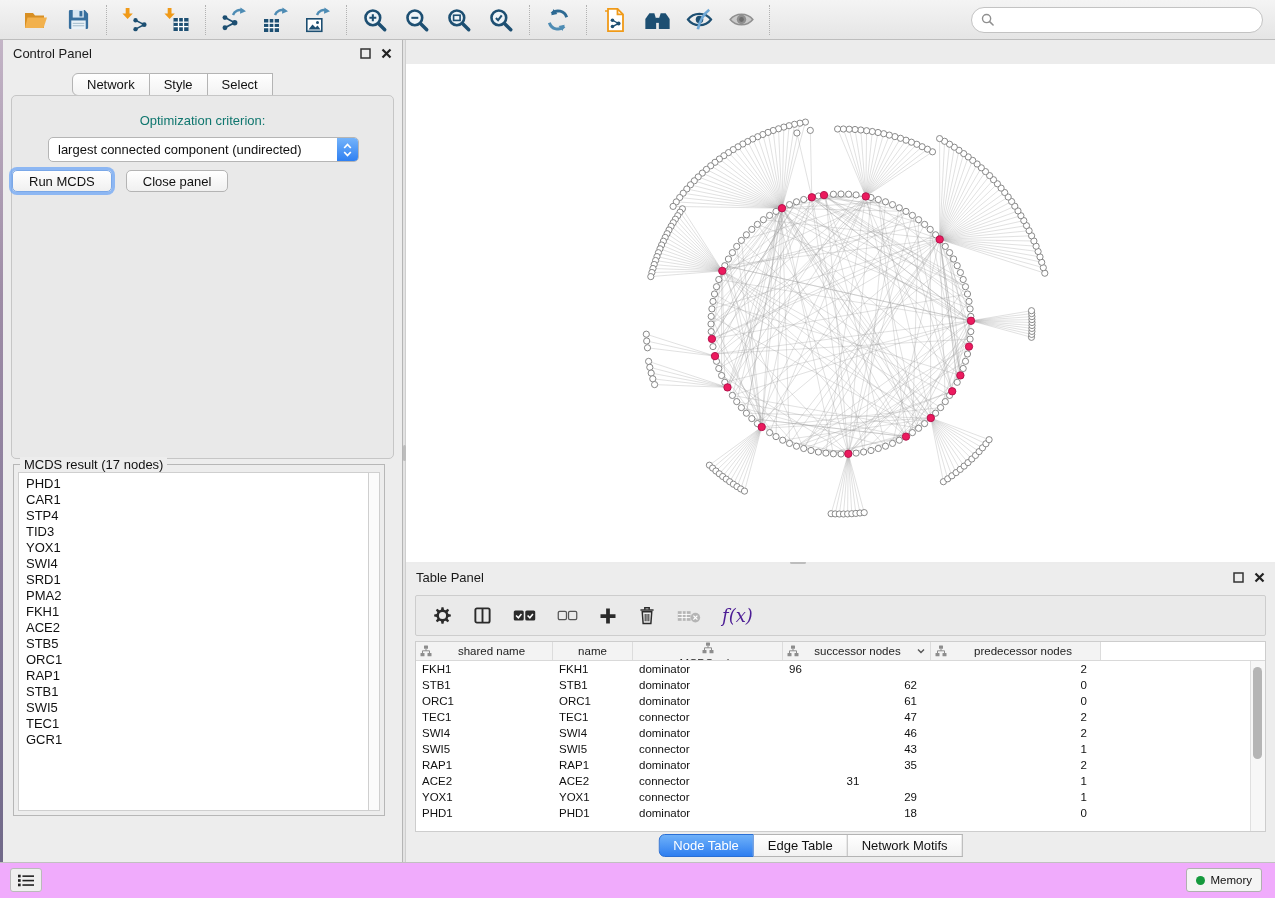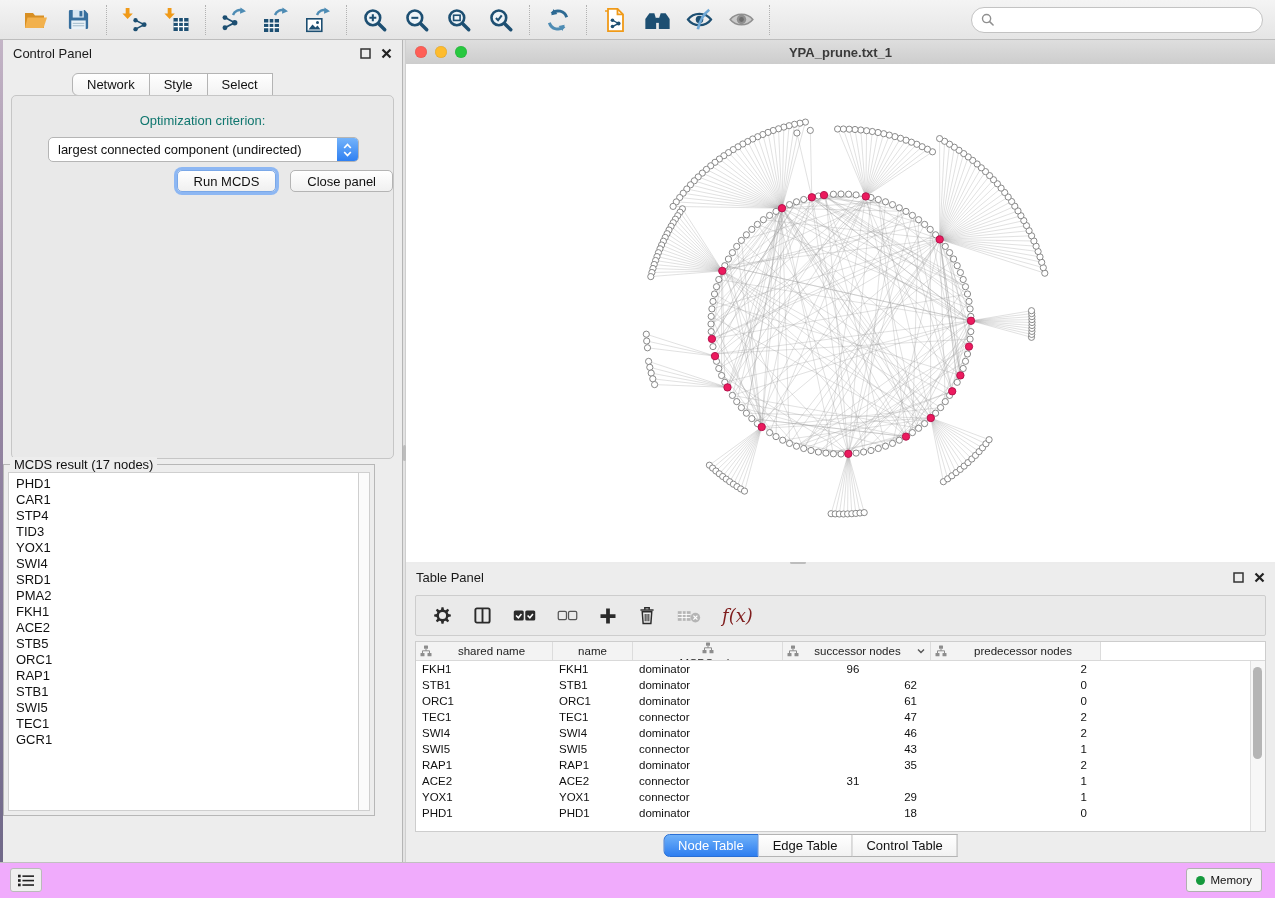--- a/index.html
+++ b/index.html
@@ -31,25 +31,25 @@
   .seg-btn:first-child{border-left:1px solid #b4b4b4;border-radius:6px 0 0 6px;}
   .seg-btn:last-child{border-radius:0 6px 6px 0;margin-top:33px;}
   .seg-btn.active{background:linear-gradient(#6fb1f9,#2e7ef0);color:#fff;border-color:#2a6fd4;}
 
   .cp-tabs{left:69px;top:33px;}
   .cp-content{position:absolute;left:8px;top:55px;width:383px;height:364px;background:#e9e9e9;border:1px solid #c6c6c6;border-radius:5px;box-sizing:border-box;}
   .opt-label{position:absolute;left:0;right:0;top:17px;text-align:center;font-size:13px;color:#0f766e;}
   .dropdown{position:absolute;left:36px;top:41px;width:311px;height:25px;background:#fff;border:1px solid #b5b5b5;border-radius:5px;box-sizing:border-box;display:flex;align-items:center;}
   .dropdown .dd-text{flex:1;font-size:13px;color:#111;padding-left:9px;white-space:nowrap;overflow:hidden;}
   .dd-cap{width:21px;align-self:stretch;background:linear-gradient(#74b3fa,#2f80f2);border-radius:0 4px 4px 0;display:flex;align-items:center;justify-content:center;}
-  .btn-row{position:absolute;left:0;right:0;top:74px;display:flex;justify-content:flex-end;gap:14px;}
+  .btn-row{position:absolute;left:0;right:0;top:74px;display:flex;justify-content:flex-start;gap:14px;}
   .mac-btn{height:22px;line-height:22px;padding:0 16px;background:linear-gradient(#ffffff,#f0f0f0);border:1px solid #b4b4b4;border-radius:5px;font-size:13px;color:#111;cursor:default;}
   .mac-btn.focused{box-shadow:0 0 0 3px rgba(110,165,245,.75);border-color:#7aa8e8;}
 
-  .mcds-fieldset{position:absolute;left:0;top:424px;width:372px;height:352px;border:1px solid #b7b7b7;background:#ededed;box-sizing:border-box;}
+  .mcds-fieldset{position:absolute;left:10px;top:424px;width:372px;height:352px;border:1px solid #b7b7b7;background:#ededed;box-sizing:border-box;}
   .mcds-legend{position:absolute;top:-8px;left:6px;background:#ededed;padding:0 4px;font-size:13px;color:#111;}
   .mcds-list{position:absolute;left:4px;top:7px;right:14px;bottom:4px;background:#fff;border:1px solid #cfcfcf;overflow:hidden;padding:3px 0 0 7px;}
   .mcds-item{font-size:13px;line-height:16px;color:#111;}
   .mcds-scroll{position:absolute;top:7px;right:4px;bottom:4px;width:10px;background:#fbfbfb;border:1px solid #cfcfcf;}
 
   
   .split-v{position:absolute;left:402px;top:40px;width:4px;height:822px;background:#e3e3e3;border-left:1px solid #b5b5b5;border-right:1px solid #cfcfcf;box-sizing:border-box;}
   .split-v .grip{position:absolute;left:0px;top:405px;width:3px;height:16px;background:#bdbdbd;border-radius:2px;}
   .split-h-grip{position:absolute;left:790px;top:561px;width:16px;height:3px;background:#bdbdbd;border-radius:2px;}
 
@@ -58,21 +58,21 @@
   .net-titlebar{position:absolute;left:0;top:0;right:0;height:24px;background:linear-gradient(#dedede,#cdcdcd);border-bottom:1px solid #a9a9a9;display:flex;align-items:center;}
   .traffic{display:flex;gap:8px;padding-left:9px;position:absolute;left:0;top:0;bottom:0;align-items:center;}
   .light{width:12px;height:12px;border-radius:50%;box-shadow:inset 0 0 1px rgba(0,0,0,.3);}
   .net-title{flex:1;text-align:center;font-size:13px;font-weight:700;color:#3a3a3a;}
   .net-canvas{position:absolute;left:0;top:24px;right:0;bottom:0;background:#fff;}
 
   
   .table-panel{position:absolute;left:406px;top:564px;width:869px;height:298px;background:#ededed;}
   .tp-toolbar{position:absolute;left:9px;top:31px;width:851px;height:41px;background:#eaeaea;border:1px solid #cdcdcd;border-radius:2px;box-sizing:border-box;display:flex;align-items:center;gap:21px;padding-left:17px;}
   .tp-btn{display:flex;align-items:center;justify-content:center;cursor:default;}
-  .fx-label{font-family:"DejaVu Serif",serif;font-style:italic;font-size:18px;color:#7f1d1d;}
+  .fx-label{font-family:"DejaVu Serif",serif;font-style:italic;font-size:18px;color:#4c1d95;}
 
   .node-table{position:absolute;left:9px;top:77px;width:851px;height:191px;background:#fff;border:1px solid #cdcdcd;box-sizing:border-box;overflow:hidden;}
   .nt-header{display:flex;height:19px;background:#f3f3f3;border-bottom:1px solid #d9d9d9;box-sizing:border-box;}
   .nt-hcell{display:flex;align-items:center;border-right:1px solid #dcdcdc;box-sizing:border-box;padding:0 4px;gap:3px;font-size:11.5px;color:#222;}
   .nt-hcell .h-label{flex:1;text-align:center;white-space:nowrap;overflow:hidden;}
   .nt-hfill{flex:1;background:#fff;}
   .nt-row{display:flex;height:16px;align-items:center;}
   .nt-cell{font-size:11.5px;color:#111;box-sizing:border-box;padding:0 6px;white-space:nowrap;overflow:hidden;}
   .nt-scroll{position:absolute;right:0;top:19px;bottom:0;width:14px;background:#f7f7f7;border-left:1px solid #e0e0e0;}
   .nt-thumb{position:absolute;left:2px;width:9px;top:6px;height:92px;background:#b5b5b5;border-radius:5px;}
@@ -325,28 +325,20 @@
       <div class="mcds-scroll"></div>
     </div>
   </div>
 
   <div class="split-v">
       <div class="grip"></div>
     </div>
   <div class="split-h-grip"></div>
 
   <div class="network-area">
-    <div class="net-titlebar">
-      <span class="traffic">
-        <span class="light" style="background:#ff5f57"></span>
-        <span class="light" style="background:#febc2e"></span>
-        <span class="light" style="background:#28c840"></span>
-      </span>
-      <span class="net-title">YPA_prune.txt_1</span>
-    </div>
     <div class="net-canvas">
       <svg width="869" height="498" viewBox="0 0 869 498">
           <path d="M376.0 144.2L326.4 331.4M376.0 144.2L312.8 215.5M376.0 144.2L512.6 364.3M376.0 144.2L370.0 372.6M376.0 144.2L500.0 147.4M376.0 144.2L305.9 275.1M376.0 144.2L419.9 130.9M376.0 144.2L340.4 349.2M376.0 144.2L518.6 359.6M376.0 144.2L307.0 237.4M376.0 144.2L442.6 130.2M376.0 144.2L529.6 349.2M376.0 144.2L427.4 389.8M376.0 144.2L390.5 137.8M376.0 144.2L479.5 137.8M376.0 144.2L305.0 260.0M376.0 144.2L383.5 379.4M376.0 144.2L330.7 337.6M376.0 144.2L565.0 260.0M376.0 144.2L308.5 230.0M376.0 144.2L500.0 372.6M376.0 144.2L559.5 222.7M405.8 133.3L322.4 325.0M405.8 133.3L563.0 237.4M405.8 133.3L427.4 130.2M405.8 133.3L557.2 215.5M405.8 133.3L486.5 140.6M405.8 133.3L457.6 388.0M418.0 131.1L307.0 282.6M418.0 131.1L564.1 244.9M418.0 131.1L500.0 147.4M418.0 131.1L506.4 368.6M418.0 131.1L305.9 244.9M418.0 131.1L479.5 382.2M418.0 131.1L383.5 140.6M418.0 131.1L312.8 215.5M418.0 131.1L561.5 230.0M418.0 131.1L559.5 222.7M459.8 132.4L312.8 304.5M459.8 132.4L326.4 331.4M459.8 132.4L442.6 130.2M459.8 132.4L351.4 359.6M459.8 132.4L472.3 135.5M459.8 132.4L397.7 135.5M459.8 132.4L419.9 389.1M459.8 132.4L512.6 364.3M459.8 132.4L305.0 260.0M459.8 132.4L472.3 135.5M459.8 132.4L412.4 132.0M459.8 132.4L405.0 133.5M459.8 132.4L551.2 201.7M459.8 132.4L363.6 368.6M533.7 175.4L376.7 376.2M533.7 175.4L383.5 379.4M533.7 175.4L551.2 318.3M533.7 175.4L547.6 195.0M533.7 175.4L554.4 311.5M533.7 175.4L318.8 201.7M533.7 175.4L554.4 311.5M533.7 175.4L524.2 165.4M533.7 175.4L539.3 182.4M533.7 175.4L564.8 252.4M533.7 175.4L357.4 155.7M533.7 175.4L305.9 244.9M533.7 175.4L335.4 343.6M533.7 175.4L539.3 337.6M533.7 175.4L551.2 201.7M533.7 175.4L405.0 386.5M533.7 175.4L551.2 318.3M533.7 175.4L412.4 132.0M533.7 175.4L397.7 384.5M533.7 175.4L493.3 143.8M533.7 175.4L305.9 275.1M533.7 175.4L486.5 379.4M533.7 175.4L529.6 170.8M533.7 175.4L564.8 267.6M533.7 175.4L312.8 304.5M565.0 256.8L543.6 331.4M565.0 256.8L318.8 201.7M565.0 256.8L318.8 318.3M565.0 256.8L370.0 147.4M565.0 256.8L326.4 331.4M565.0 256.8L383.5 140.6M565.0 256.8L412.4 388.0M565.0 256.8L405.0 133.5M565.0 256.8L312.8 215.5M565.0 256.8L506.4 368.6M565.0 256.8L390.5 382.2M565.0 256.8L564.8 267.6M565.0 256.8L534.6 343.6M565.0 256.8L318.8 201.7M565.0 256.8L308.5 290.0M565.0 256.8L405.0 133.5M563.0 282.6L543.6 188.6M563.0 282.6L390.5 382.2M563.0 282.6L390.5 137.8M563.0 282.6L457.6 388.0M563.0 282.6L539.3 337.6M554.4 311.4L543.6 188.6M554.4 311.4L307.0 237.4M554.4 311.4L486.5 379.4M554.4 311.4L524.2 165.4M554.4 311.4L563.0 282.6M546.2 327.3L493.3 143.8M546.2 327.3L397.7 384.5M546.2 327.3L390.5 382.2M546.2 327.3L457.6 132.0M546.2 327.3L326.4 188.6M546.2 327.3L506.4 151.4M524.8 354.0L357.4 364.3M524.8 354.0L370.0 147.4M524.8 354.0L472.3 135.5M524.8 354.0L340.4 349.2M524.8 354.0L529.6 349.2M524.8 354.0L376.7 143.8M524.8 354.0L465.0 386.5M524.8 354.0L335.4 176.4M524.8 354.0L524.2 165.4M524.8 354.0L518.6 359.6M500.0 372.6L351.4 160.4M500.0 372.6L564.8 252.4M500.0 372.6L419.9 389.1M500.0 372.6L345.8 354.6M500.0 372.6L524.2 354.6M500.0 372.6L543.6 331.4M500.0 372.6L472.3 135.5M500.0 372.6L330.7 337.6M442.3 389.8L305.9 244.9M442.3 389.8L493.3 143.8M442.3 389.8L559.5 222.7M442.3 389.8L397.7 384.5M442.3 389.8L397.7 384.5M442.3 389.8L405.0 133.5M442.3 389.8L419.9 130.9M442.3 389.8L370.0 147.4M442.3 389.8L563.0 237.4M442.3 389.8L465.0 133.5M442.3 389.8L564.8 267.6M442.3 389.8L315.6 311.5M442.3 389.8L564.1 275.1M442.3 389.8L506.4 151.4M355.7 363.0L500.0 147.4M355.7 363.0L312.8 304.5M355.7 363.0L405.0 133.5M355.7 363.0L335.4 176.4M355.7 363.0L318.8 201.7M355.7 363.0L322.4 195.0M355.7 363.0L383.5 379.4M355.7 363.0L330.7 182.4M355.7 363.0L370.0 147.4M355.7 363.0L534.6 343.6M355.7 363.0L376.7 143.8M355.7 363.0L305.2 252.4M321.5 323.4L330.7 337.6M321.5 323.4L310.5 297.3M321.5 323.4L322.4 325.0M321.5 323.4L450.1 130.9M321.5 323.4L376.7 143.8M321.5 323.4L397.7 135.5M309.0 292.1L383.5 140.6M309.0 292.1L370.0 372.6M309.0 292.1L465.0 133.5M309.0 292.1L500.0 147.4M309.0 292.1L390.5 382.2M305.9 274.9L390.5 137.8M305.9 274.9L529.6 170.8M305.9 274.9L390.5 137.8M305.9 274.9L561.5 230.0M316.3 206.9L318.8 318.3M316.3 206.9L472.3 135.5M316.3 206.9L305.9 244.9M316.3 206.9L340.4 170.8M316.3 206.9L397.7 384.5M316.3 206.9L543.6 331.4M316.3 206.9L479.5 382.2M316.3 206.9L315.6 208.5M316.3 206.9L512.6 155.7M316.3 206.9L518.6 359.6M316.3 206.9L305.9 275.1M316.3 206.9L500.0 372.6M316.3 206.9L534.6 343.6M316.3 206.9L312.8 215.5M316.3 206.9L518.6 160.4M335.4 343.6L479.5 382.2M472.3 135.5L335.4 176.4M308.5 290.0L564.1 275.1M305.2 252.4L512.6 364.3M506.4 368.6L427.4 389.8M559.5 222.7L554.4 208.5M500.0 147.4L305.0 260.0M376.7 376.2L442.6 389.8M564.8 267.6L486.5 379.4M345.8 354.6L500.0 372.6M512.6 364.3L326.4 331.4M363.6 151.4L312.8 215.5M524.2 354.6L376.7 376.2M363.6 151.4L554.4 311.5M340.4 349.2L376.7 143.8M506.4 368.6L512.6 155.7M351.4 160.4L564.1 244.9M547.6 195.0L351.4 359.6M412.4 388.0L559.5 297.3M524.2 354.6L308.5 230.0M397.7 384.5L518.6 160.4M419.9 130.9L518.6 160.4M559.5 222.7L405.0 133.5M315.6 208.5L315.6 311.5M405.0 386.5L465.0 386.5M457.6 388.0L479.5 137.8M363.6 368.6L305.2 267.6M315.6 208.5L308.5 230.0M310.5 222.7L322.4 195.0M376.7 143.8L390.5 137.8M376.0 144.2L399.4 58.1M376.0 144.2L393.9 59.2M376.0 144.2L388.5 60.3M376.0 144.2L383.1 61.7M376.0 144.2L377.8 63.1M376.0 144.2L372.5 64.8M376.0 144.2L367.2 66.5M376.0 144.2L362.0 68.4M376.0 144.2L356.8 70.5M376.0 144.2L351.7 72.7M376.0 144.2L346.7 75.0M376.0 144.2L341.7 77.5M376.0 144.2L336.8 80.0M376.0 144.2L332.0 82.8M376.0 144.2L327.2 85.6M376.0 144.2L322.5 88.6M376.0 144.2L317.9 91.7M376.0 144.2L313.4 95.0M376.0 144.2L309.0 98.3M376.0 144.2L304.7 101.8M376.0 144.2L300.4 105.4M376.0 144.2L296.3 109.1M376.0 144.2L292.2 112.9M376.0 144.2L288.3 116.8M376.0 144.2L284.5 120.8M376.0 144.2L280.8 125.0M376.0 144.2L277.2 129.2M376.0 144.2L273.7 133.5M376.0 144.2L270.3 137.9M376.0 144.2L267.1 142.4M405.8 133.3L404.3 66.4M405.8 133.3L390.9 69.0M459.8 132.4L526.5 87.8M459.8 132.4L521.4 85.2M459.8 132.4L516.1 82.7M459.8 132.4L510.8 80.3M459.8 132.4L505.4 78.2M459.8 132.4L500.0 76.2M459.8 132.4L494.5 74.3M459.8 132.4L488.9 72.6M459.8 132.4L483.3 71.1M459.8 132.4L477.7 69.7M459.8 132.4L472.0 68.5M459.8 132.4L466.3 67.5M459.8 132.4L460.6 66.7M459.8 132.4L454.8 66.0M459.8 132.4L449.0 65.5M459.8 132.4L443.2 65.2M459.8 132.4L437.4 65.0M459.8 132.4L431.6 65.0M533.7 175.4L638.8 209.2M533.7 175.4L637.3 203.7M533.7 175.4L635.7 198.3M533.7 175.4L634.0 192.9M533.7 175.4L632.1 187.5M533.7 175.4L630.1 182.2M533.7 175.4L627.9 177.0M533.7 175.4L625.6 171.8M533.7 175.4L623.1 166.7M533.7 175.4L620.5 161.6M533.7 175.4L617.8 156.6M533.7 175.4L614.9 151.7M533.7 175.4L612.0 146.9M533.7 175.4L608.8 142.2M533.7 175.4L605.6 137.5M533.7 175.4L602.2 133.0M533.7 175.4L598.7 128.5M533.7 175.4L595.1 124.1M533.7 175.4L591.4 119.8M533.7 175.4L587.5 115.7M533.7 175.4L583.6 111.6M533.7 175.4L579.5 107.6M533.7 175.4L575.3 103.8M533.7 175.4L571.1 100.0M533.7 175.4L566.7 96.4M533.7 175.4L562.2 92.9M533.7 175.4L557.7 89.6M533.7 175.4L553.0 86.3M533.7 175.4L548.3 83.2M533.7 175.4L543.5 80.2M533.7 175.4L538.6 77.3M533.7 175.4L533.6 74.6M316.3 206.9L276.4 144.8M316.3 206.9L274.0 148.2M316.3 206.9L271.7 151.7M316.3 206.9L269.4 155.2M316.3 206.9L267.2 158.7M316.3 206.9L265.1 162.3M316.3 206.9L263.0 166.0M316.3 206.9L261.1 169.7M316.3 206.9L259.2 173.4M316.3 206.9L257.4 177.2M316.3 206.9L255.6 181.0M316.3 206.9L254.0 184.8M316.3 206.9L252.4 188.7M316.3 206.9L251.0 192.6M316.3 206.9L249.6 196.5M316.3 206.9L248.2 200.5M316.3 206.9L247.0 204.5M316.3 206.9L245.9 208.5M316.3 206.9L244.8 212.6M565.0 256.8L625.5 273.3M565.0 256.8L625.7 270.4M565.0 256.8L625.9 267.4M565.0 256.8L625.9 264.4M565.0 256.8L626.0 261.5M565.0 256.8L626.0 258.5M565.0 256.8L625.9 255.6M565.0 256.8L625.9 252.6M565.0 256.8L625.7 249.6M565.0 256.8L625.5 246.7M309.0 292.1L240.3 270.2M309.0 292.1L240.7 277.0M309.0 292.1L241.5 283.8M321.5 323.4L242.6 297.4M321.5 323.4L243.8 303.3M321.5 323.4L245.2 309.1M321.5 323.4L246.8 314.8M321.5 323.4L248.6 320.6M355.7 363.0L303.4 401.2M355.7 363.0L306.6 404.1M355.7 363.0L309.9 407.0M355.7 363.0L313.3 409.8M355.7 363.0L316.7 412.5M355.7 363.0L320.2 415.1M355.7 363.0L323.7 417.7M355.7 363.0L327.4 420.2M355.7 363.0L331.0 422.6M355.7 363.0L334.7 424.9M355.7 363.0L338.5 427.1M442.3 389.8L425.1 449.7M442.3 389.8L429.2 449.9M442.3 389.8L433.3 450.0M442.3 389.8L437.5 450.0M442.3 389.8L441.6 449.9M442.3 389.8L445.8 449.7M442.3 389.8L449.9 449.4M442.3 389.8L454.0 449.0M442.3 389.8L458.2 448.6M524.8 354.0L537.4 417.7M524.8 354.0L541.7 414.8M524.8 354.0L545.9 411.8M524.8 354.0L550.1 408.6M524.8 354.0L554.2 405.4M524.8 354.0L558.1 402.1M524.8 354.0L562.0 398.6M524.8 354.0L565.8 395.0M524.8 354.0L569.5 391.4M524.8 354.0L573.1 387.6M524.8 354.0L576.5 383.8M524.8 354.0L579.9 379.8M524.8 354.0L583.1 375.7" stroke="#9a9a9a" stroke-width="0.8" stroke-opacity="0.38" fill="none"></path>
           <circle cx="564.8" cy="252.4" r="3.1" fill="#ffffff" stroke="#7d7d7d" stroke-width="0.9"></circle>
           <circle cx="564.1" cy="244.9" r="3.1" fill="#ffffff" stroke="#7d7d7d" stroke-width="0.9"></circle>
           <circle cx="563.0" cy="237.4" r="3.1" fill="#ffffff" stroke="#7d7d7d" stroke-width="0.9"></circle>
           <circle cx="561.5" cy="230.0" r="3.1" fill="#ffffff" stroke="#7d7d7d" stroke-width="0.9"></circle>
           <circle cx="559.5" cy="222.7" r="3.1" fill="#ffffff" stroke="#7d7d7d" stroke-width="0.9"></circle>
           <circle cx="557.2" cy="215.5" r="3.1" fill="#ffffff" stroke="#7d7d7d" stroke-width="0.9"></circle>
           <circle cx="554.4" cy="208.5" r="3.1" fill="#ffffff" stroke="#7d7d7d" stroke-width="0.9"></circle>
@@ -729,21 +721,21 @@
             </svg>
             <span class="h-label">predecessor nodes</span>
           </div>
           <div class="nt-hfill"></div>
         </div>
       <div class="nt-body">
           <div class="nt-row">
             <div class="nt-cell" style="width: 137px; text-align: left;">FKH1</div>
             <div class="nt-cell" style="width: 80px; text-align: left;">FKH1</div>
             <div class="nt-cell" style="width: 150px; text-align: left;">dominator</div>
-            <div class="nt-cell" style="width: 148px; text-align: center; padding-right: 14px;">96</div>
+            <div class="nt-cell" style="width: 148px; text-align: left; padding-right: 14px;">96</div>
             <div class="nt-cell" style="width: 170px; text-align: right; padding-right: 14px;">2</div>
           </div>
           <div class="nt-row">
             <div class="nt-cell" style="width: 137px; text-align: left;">STB1</div>
             <div class="nt-cell" style="width: 80px; text-align: left;">STB1</div>
             <div class="nt-cell" style="width: 150px; text-align: left;">dominator</div>
             <div class="nt-cell" style="width: 148px; text-align: right; padding-right: 14px;">62</div>
             <div class="nt-cell" style="width: 170px; text-align: right; padding-right: 14px;">0</div>
           </div>
           <div class="nt-row">
@@ -804,21 +796,21 @@
           </div>
         </div>
       <div class="nt-scroll">
           <div class="nt-thumb"></div>
         </div>
     </div>
 
     <div class="seg-row tp-tabs">
         <div class="seg-btn active">Node Table</div>
         <div class="seg-btn">Edge Table</div>
-        <div class="seg-btn">Control Table</div>
+        <div class="seg-btn">Network Motifs</div>
         <div class="seg-btn">Table</div>
       </div>
   </div>
 
   <div class="status-bar">
     <span class="status-left-btn">
         <svg width="16" height="13" viewBox="0 0 18 14">
           <g fill="#222">
             <rect x="0" y="0.5" width="3" height="3"></rect>
             <rect x="5" y="1.2" width="13" height="1.8"></rect>

